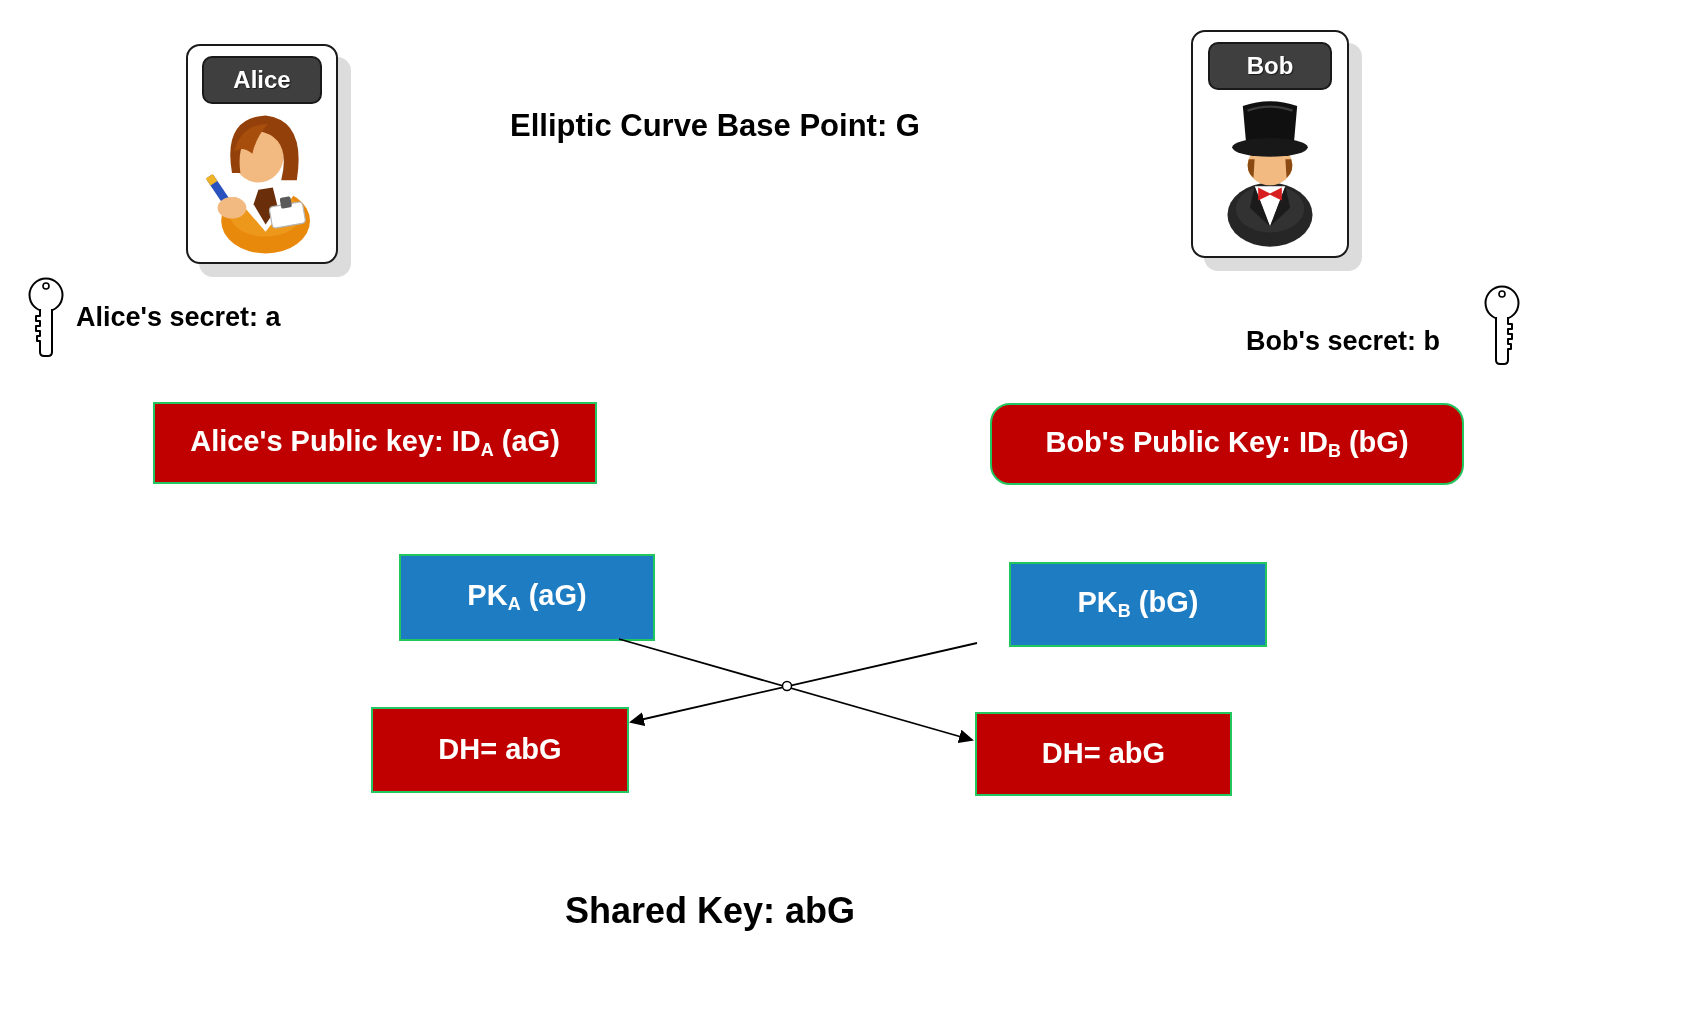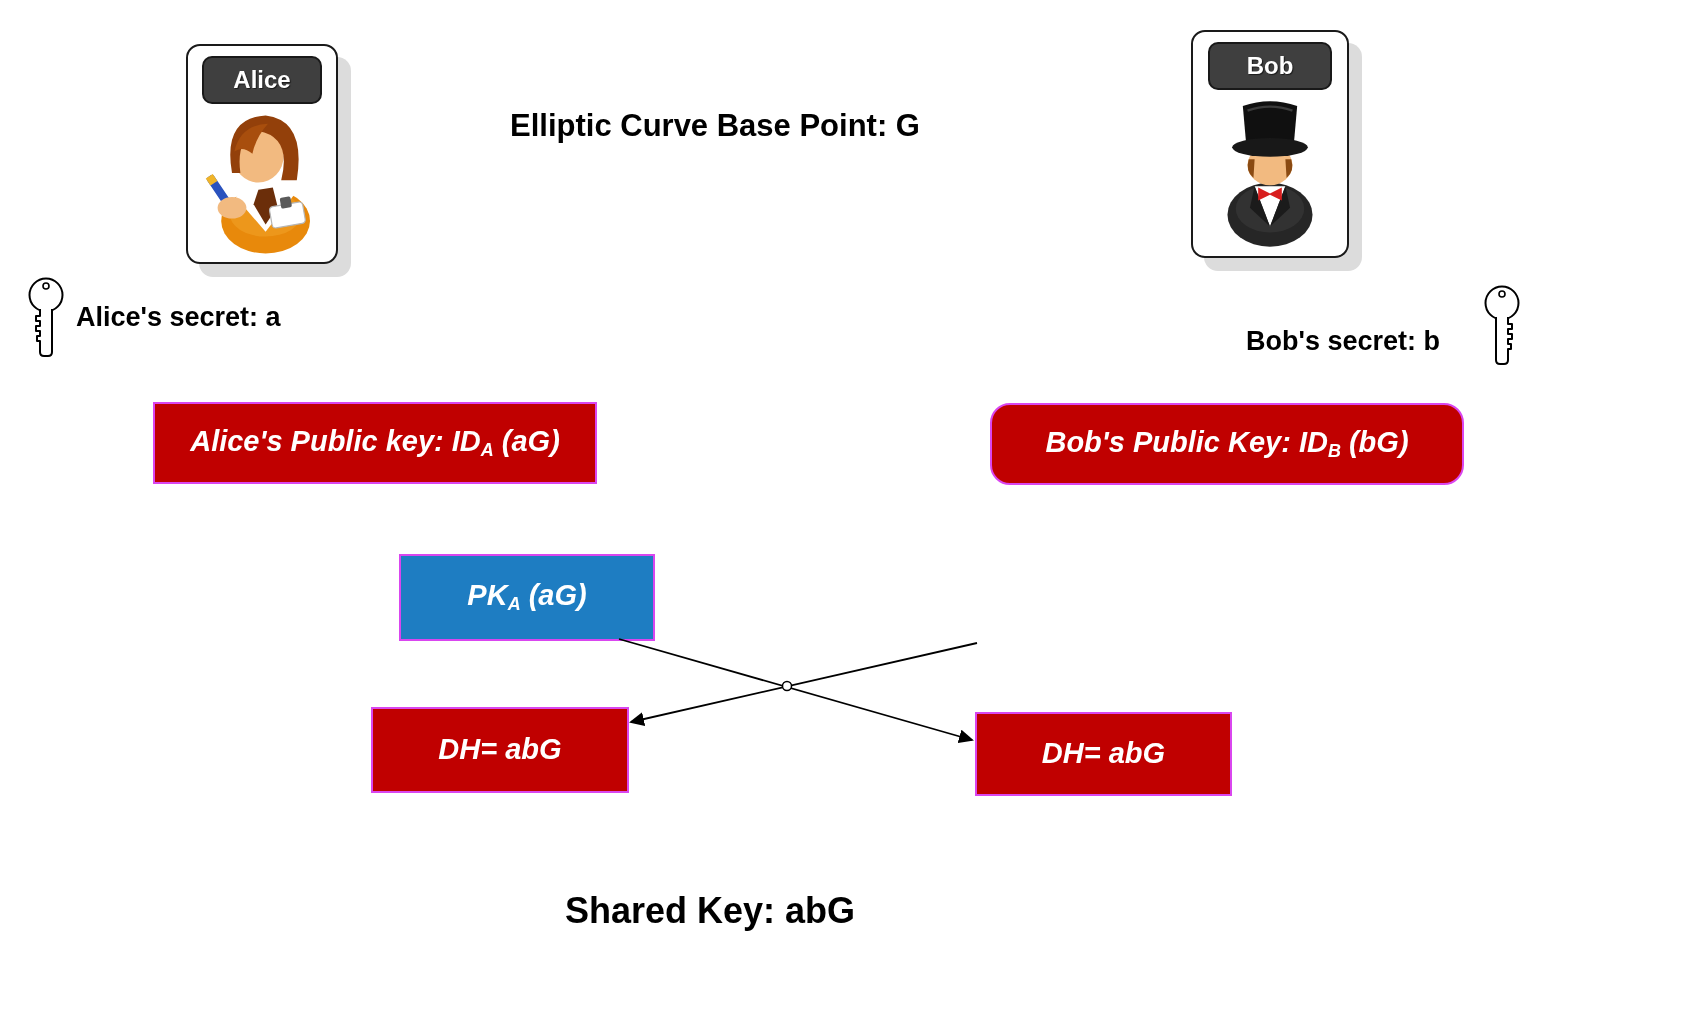--- a/index.html
+++ b/index.html
@@ -11,22 +11,22 @@
         box-shadow:13px 13px 0 #dcdcdc;}
   .card-header{position:absolute;left:50%;transform:translateX(-50%);top:10px;
         background:#3f3f3f;border:2px solid #191919;border-radius:10px;
         color:#fff;font-weight:bold;font-size:24px;text-align:center;
         display:flex;align-items:center;justify-content:center;
         text-shadow:1px 1px 1px rgba(0,0,0,.6);}
   .avatar{position:absolute;}
 
   
   .box{position:absolute;display:flex;align-items:center;justify-content:center;
-       color:#fff;font-weight:bold;font-size:29px;border:2px solid #d946ef;
-       text-align:center;line-height:1.1;font-style:italic;}
+       color:#fff;font-weight:bold;font-size:29px;border:2px solid #22c55e;
+       text-align:center;line-height:1.1;}
   .box.red{background:#C00000;}
   .box.blue{background:#1E7DC2;margin-left:33px;}
   .sub{font-size:0.62em;vertical-align:-0.28em;}
 
   
   .big-label{position:absolute;color:#000;font-weight:bold;white-space:nowrap;}
   .t-title{font-size:31px;}
   .t-secret{font-size:27px;}
   .t-shared{font-size:36px;}
 
@@ -122,20 +122,23 @@
   <div class="box red" style="left:153px;top:402px;width:440px;height:78px;">
     <span><span>Alice's Public key: ID</span><span class="sub">A</span><span> (aG)</span></span>
   </div>
   <div class="box red" style="left:990px;top:403px;width:470px;height:78px;border-radius:20px;">
     <span><span>Bob's Public Key: ID</span><span class="sub">B</span><span> (bG)</span></span>
   </div>
 
   <div class="box blue" style="left:366px;top:554px;width:252px;height:83px;">
     <span><span>PK</span><span class="sub">A</span><span> (aG)</span></span>
   </div>
+  <div class="box blue" style="left:976px;top:562px;width:254px;height:81px;">
+    <span><span>PK</span><span class="sub">B</span><span> (bG)</span></span>
+  </div>
 
   <div class="box red" style="left:371px;top:707px;width:254px;height:82px;">
     <span>DH= abG</span>
   </div>
   <div class="box red" style="left:975px;top:712px;width:253px;height:80px;">
     <span>DH= abG</span>
   </div>
 
   <svg class="arrow-layer" width="1700" height="1031" viewBox="0 0 1700 1031">
     <defs>

